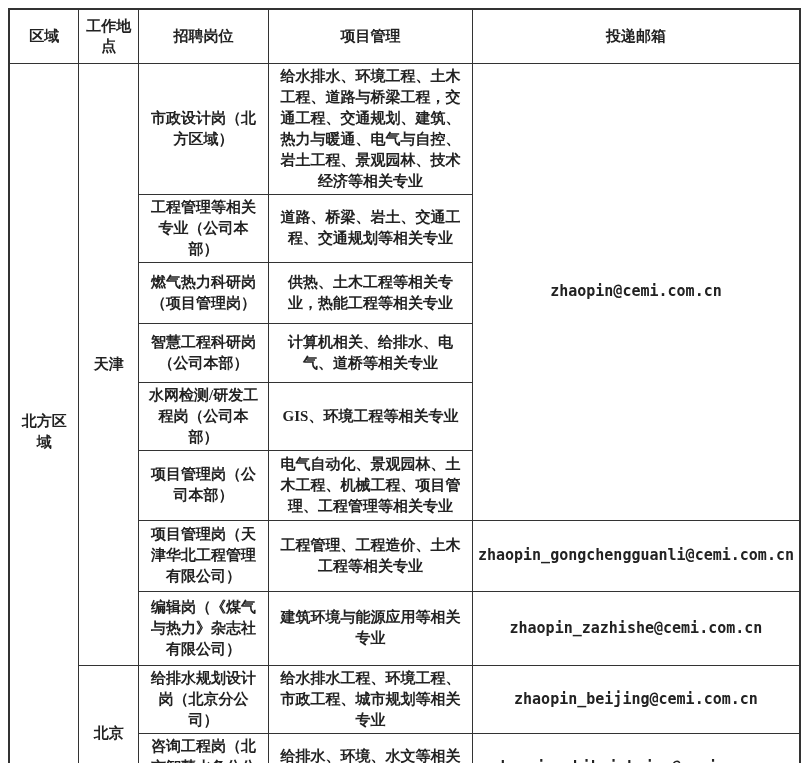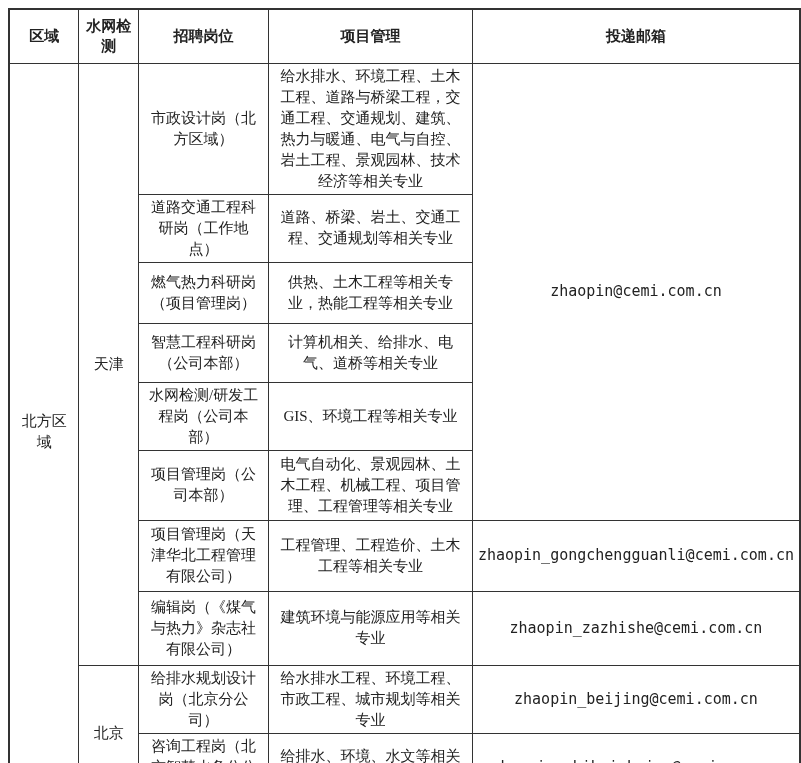--- a/index.html
+++ b/index.html
@@ -26,21 +26,21 @@
   table.recruit col.c-email    { width: 271px; }
 
   table.recruit th,
   table.recruit td {
     border: 1px solid #333333;
     text-align: center;
     vertical-align: middle;
     padding: 2px 5px;
     font-size: 15px;
     line-height: 21px;
-    font-weight: normal;
+    font-weight: bold;
     word-break: break-all;
     box-sizing: border-box;
   }
   table.recruit thead th {
     font-weight: bold;
     height: 54px;
     line-height: 20px;
   }
   tr.r1  { height: 128px; }
   tr.r2  { height: 62px; }
@@ -67,36 +67,36 @@
   <colgroup>
     <col class="c-region">
     <col class="c-location">
     <col class="c-position">
     <col class="c-majors">
     <col class="c-email">
   </colgroup>
   <thead>
     <tr>
       <th>区域</th>
-      <th>水网检测</th>
+      <th>工作地点</th>
       <th>招聘岗位</th>
       <th>项目管理</th>
       <th>投递邮箱</th>
     </tr>
   </thead>
   <tbody>
     <tr class="r1">
       <td rowspan="10">北方区域</td>
       <td rowspan="8">天津</td>
       <td>市政设计岗（北方区域）</td>
       <td>给水排水、环境工程、土木工程、道路与桥梁工程，交通工程、交通规划、建筑、热力与暖通、电气与自控、岩土工程、景观园林、技术经济等相关专业</td>
       <td rowspan="6" class="email-cell">zhaopin@cemi.com.cn</td>
     </tr>
     <tr class="r2">
-      <td>道路交通工程科研岗（工作地点）</td>
+      <td>工程管理等相关专业（公司本部）</td>
       <td>道路、桥梁、岩土、交通工程、交通规划等相关专业</td>
     </tr>
     <tr class="r3">
       <td>燃气热力科研岗（项目管理岗）</td>
       <td>供热、土木工程等相关专业，热能工程等相关专业</td>
     </tr>
     <tr class="r4">
       <td>智慧工程科研岗（公司本部）</td>
       <td>计算机相关、给排水、电气、道桥等相关专业</td>
     </tr>

